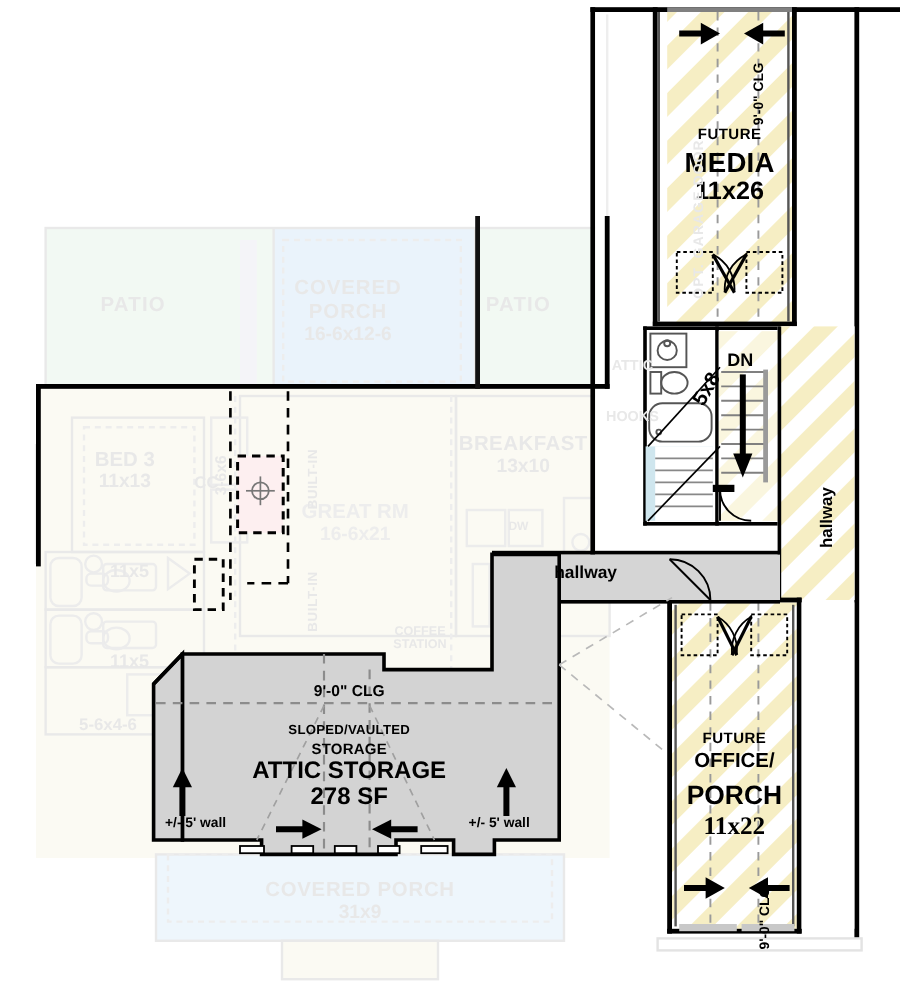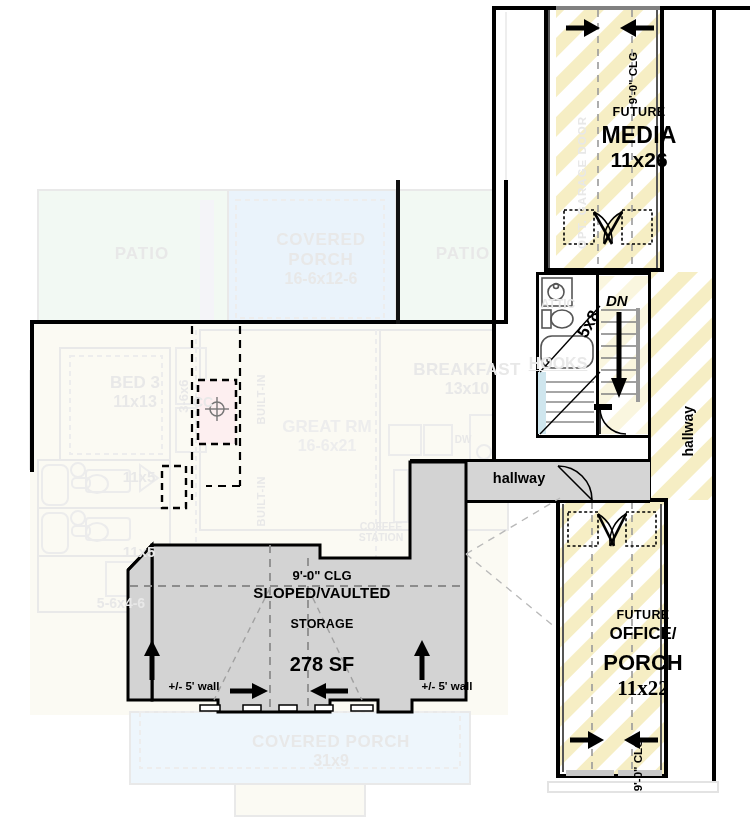--- a/index.html
+++ b/index.html
@@ -6,21 +6,21 @@
   body{width:750px;height:827px;position:relative;overflow:hidden;
        font-family:"Liberation Sans",sans-serif;color:#000;}
   .plan{position:absolute;left:0;top:0;width:750px;height:827px;}
   svg{display:block;}
   .lbl{position:absolute;font-family:"Liberation Sans",sans-serif;
        white-space:nowrap;pointer-events:none;}
   .ghost{color:#e8e8e8;font-weight:bold;text-align:center;}
   .ghost-d{color:#ededed;font-weight:bold;text-align:center;}
   .dark{color:#000;font-weight:bold;text-align:center;}
   .vert{transform-origin:50% 50%;}
-  .ctr{transform:translateX(-50%);margin-left:31px;}
+  .ctr{transform:translateX(-50%);}
 </style>
 </head>
 <body>
 
 <div class="plan">
 
 <svg width="750" height="827" viewBox="0 0 750 827">
   <defs>
     <pattern id="hatchY" width="28" height="28" patternTransform="rotate(45)" patternUnits="userSpaceOnUse">
       <rect width="28" height="28" fill="#ffffff"></rect>
@@ -353,21 +353,21 @@
 </svg>
 <svg class="lbl" style="left:618px;top:10px;" width="40" height="36">
   <line x1="36" y1="18" x2="14" y2="18" stroke="#000" stroke-width="5"></line>
   <polygon points="18,9 18,27 2,18" fill="#000"></polygon>
 </svg>
 
 <div class="lbl ghost vert" style="left:516px;top:110px;font-size:11.5px;letter-spacing:1px;transform:rotate(-90deg) translateX(-50%);">OPT. GARAGE DOOR</div>
 
 <div class="lbl dark vert" style="left:582px;top:302px;font-size:17px;transform:rotate(-60deg) translateX(-50%);">5x8</div>
 
-<div class="lbl dark" style="left:606px;top:292px;font-size:15px;font-style:italic;">DN</div>
+<div class="lbl dark" style="left:606px;top:292px;font-size:15px;">DN</div>
 
 <div class="lbl dark vert" style="left:663px;top:398px;font-size:14px;transform:rotate(-90deg) translateX(-50%);">hallway</div>
 
 <div class="lbl dark ctr" style="left:488px;top:470px;font-size:14.5px;">hallway</div>
 
 <div class="lbl dark ctr" style="left:612px;top:608px;font-size:12.5px;letter-spacing:.4px;">FUTURE</div>
 <div class="lbl dark ctr" style="left:612px;top:624px;font-size:17px;">OFFICE/</div>
 <div class="lbl dark ctr" style="left:612px;top:650px;font-size:22px;">PORCH</div>
 <div class="lbl dark ctr" style="left:612px;top:676px;font-size:21px;font-family:Liberation Serif, serif;">11x22</div>
 <div class="lbl dark vert" style="left:612px;top:733px;font-size:11.5px;transform:rotate(-90deg) translateX(-50%);">9'-0" CLG</div>
@@ -375,22 +375,23 @@
 <svg class="lbl" style="left:566px;top:722px;" width="40" height="36">
   <line x1="4" y1="18" x2="26" y2="18" stroke="#000" stroke-width="5"></line>
   <polygon points="22,9 22,27 38,18" fill="#000"></polygon>
 </svg>
 <svg class="lbl" style="left:622px;top:722px;" width="40" height="36">
   <line x1="36" y1="18" x2="14" y2="18" stroke="#000" stroke-width="5"></line>
   <polygon points="18,9 18,27 2,18" fill="#000"></polygon>
 </svg>
 
 <div class="lbl dark ctr" style="left:291px;top:568px;font-size:13px;">9'-0" CLG</div>
-<div class="lbl dark ctr" style="left:291px;top:584px;font-size:15px;letter-spacing:.2px;">SLOPED/VAULTED</div>
+<div class="lbl dark ctr" style="left:291px;top:603px;font-size:11px;letter-spacing:.2px;">SLOPED/VAULTED</div>
 <div class="lbl dark ctr" style="left:291px;top:617px;font-size:12.5px;letter-spacing:.2px;">STORAGE</div>
+<div class="lbl dark ctr" style="left:291px;top:631px;font-size:20px;">ATTIC STORAGE</div>
 <div class="lbl dark ctr" style="left:291px;top:653px;font-size:20px;">278 SF</div>
 <div class="lbl dark ctr" style="left:163px;top:680px;font-size:11.5px;">+/- 5' wall</div>
 <div class="lbl dark ctr" style="left:416px;top:680px;font-size:11.5px;">+/- 5' wall</div>
 
 <div class="lbl ghost ctr" style="left:111px;top:244px;font-size:17px;letter-spacing:1px;">PATIO</div>
 <div class="lbl ghost ctr" style="left:290px;top:230px;font-size:17px;letter-spacing:.8px;">COVERED</div>
 <div class="lbl ghost ctr" style="left:290px;top:250px;font-size:17px;letter-spacing:.8px;">PORCH</div>
 <div class="lbl ghost ctr" style="left:290px;top:270px;font-size:16px;">16-6x12-6</div>
 <div class="lbl ghost ctr" style="left:432px;top:244px;font-size:17px;letter-spacing:1px;">PATIO</div>
 
@@ -414,15 +415,15 @@
 <div class="lbl ghost ctr" style="left:172px;top:394px;font-size:14px;">CC</div>
 
 <div class="lbl ghost vert" style="left:236px;top:368px;font-size:11px;letter-spacing:.6px;transform:rotate(-90deg) translateX(-50%);">BUILT-IN</div>
 <div class="lbl ghost vert" style="left:236px;top:470px;font-size:11px;letter-spacing:.6px;transform:rotate(-90deg) translateX(-50%);">BUILT-IN</div>
 
 <div class="lbl ghost ctr" style="left:432px;top:434px;font-size:10px;">DW</div>
 <div class="lbl ghost ctr" style="left:350px;top:520px;font-size:10.5px;">COFFEE</div>
 <div class="lbl ghost ctr" style="left:350px;top:531px;font-size:10.5px;">STATION</div>
 
 <div class="lbl ghost ctr" style="left:527px;top:297px;font-size:12px;">ATTIC</div>
-<div class="lbl ghost ctr" style="left:527px;top:355px;font-size:16px;text-decoration:underline;">HOOKS</div>
+<div class="lbl ghost ctr" style="left:527px;top:340px;font-size:12px;">HOOKS</div>
 
 </div>
 
 </body></html>

